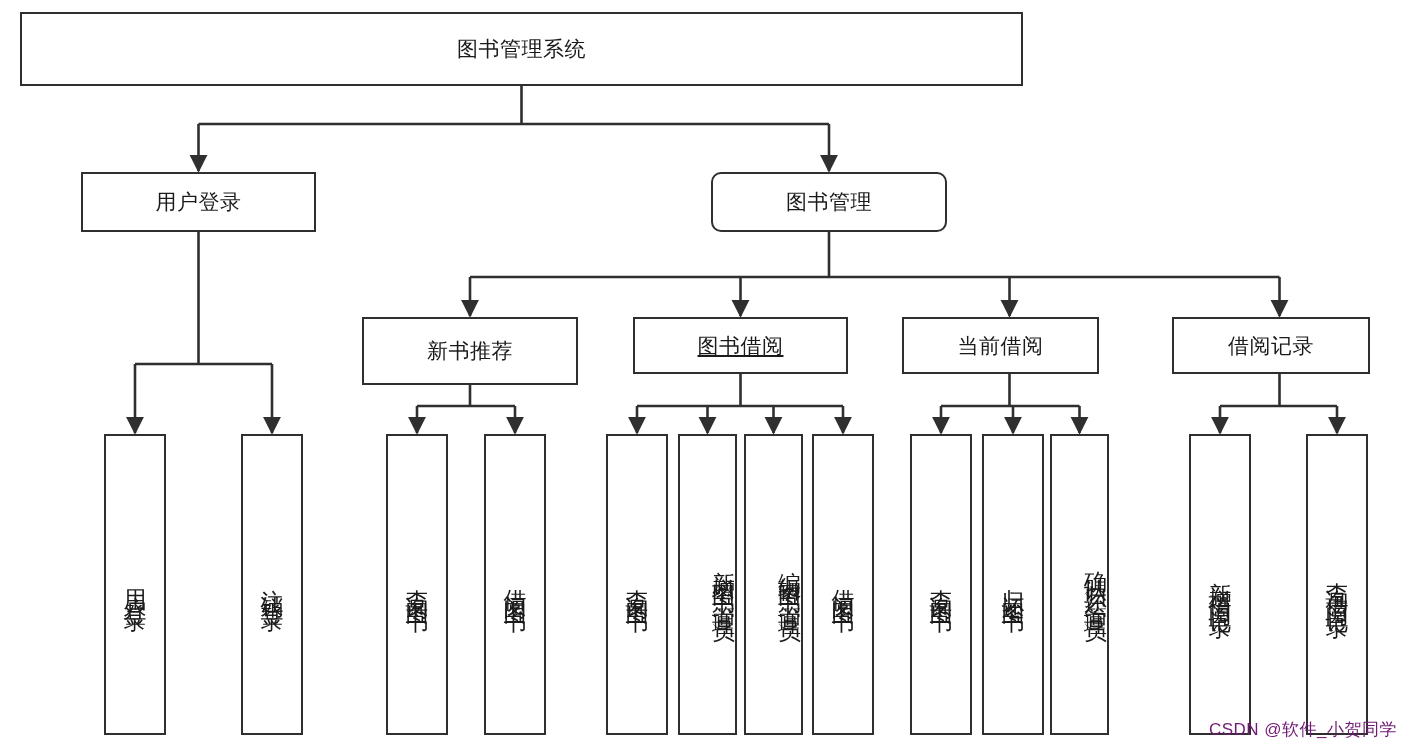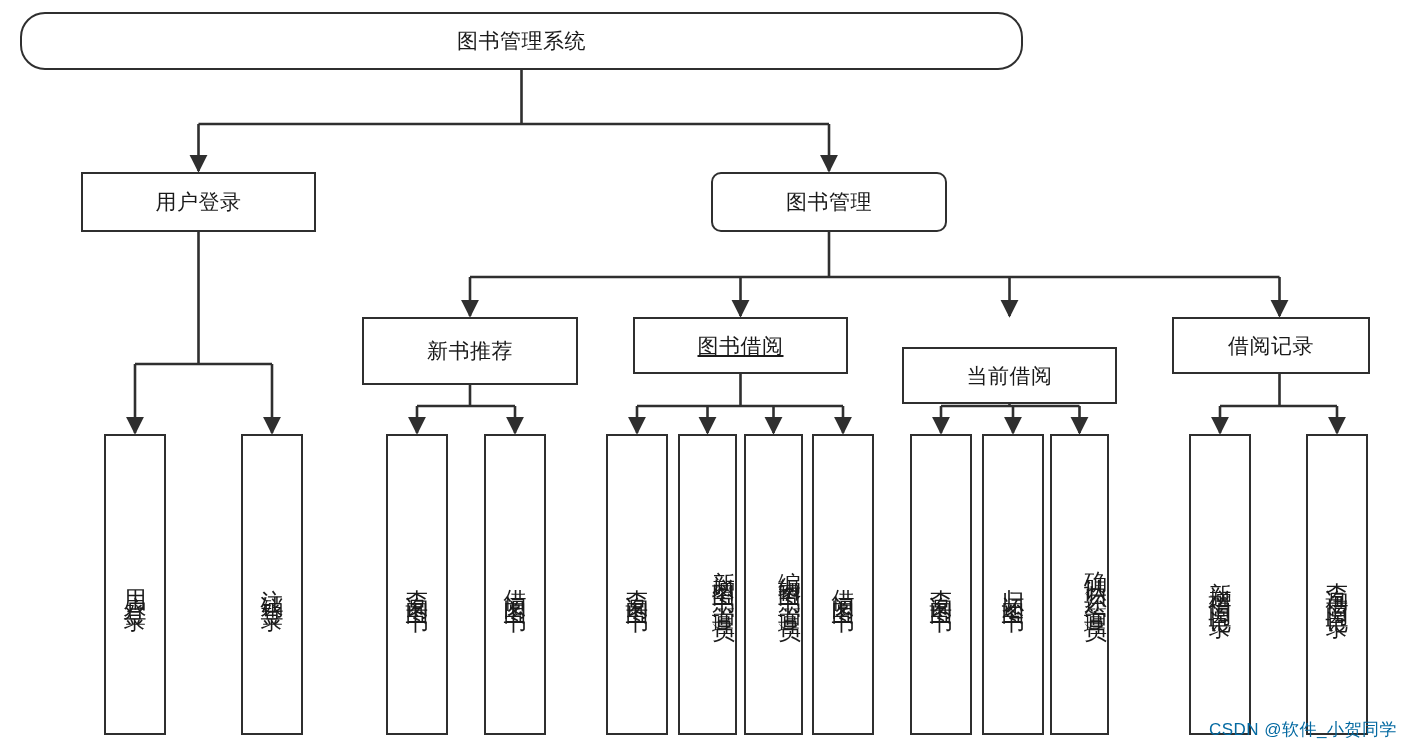--- a/index.html
+++ b/index.html
@@ -52,21 +52,21 @@
     padding-bottom: 4px;
   }
   .node-v.align-top {
     align-items: flex-start;
   }
   .watermark {
     position: absolute;
     right: 8px;
     bottom: 6px;
     font-size: 17px;
-    color: #0369a1;
+    color: #701a75;
     white-space: nowrap;
     letter-spacing: 0.5px;
     text-align: right;
   }
 </style>
 </head>
 <body>
 
 <div id="diagram-root">
 
@@ -100,38 +100,38 @@
         <path d="M 1009.5 374 L 1009.5 406 M 941 406 L 1079.5 406"></path>
         <path d="M 941 406 L 941 433" marker-end="url(#arrow)"></path>
         <path d="M 1013 406 L 1013 433" marker-end="url(#arrow)"></path>
         <path d="M 1079.5 406 L 1079.5 433" marker-end="url(#arrow)"></path>
         <path d="M 1279.5 374 L 1279.5 406 M 1220 406 L 1337 406"></path>
         <path d="M 1220 406 L 1220 433" marker-end="url(#arrow)"></path>
         <path d="M 1337 406 L 1337 433" marker-end="url(#arrow)"></path>
       </g>
   </svg>
 
-  <div class="node node-h" style="left: 20px; top: 12px; width: 1003px; height: 58px; border-radius: 25px;">
+  <div class="node node-h" style="left: 20px; top: 12px; width: 1003px; height: 74px;">
     <span>图书管理系统</span>
   </div>
 
   <div class="node node-h" style="left: 81px; top: 172px; width: 235px; height: 60px;">
     <span>用户登录</span>
   </div>
   <div class="node node-h" style="left: 711px; top: 172px; width: 236px; height: 60px; border-radius: 10px;">
     <span>图书管理</span>
   </div>
 
   <div class="node node-h" style="left: 362px; top: 317px; width: 216px; height: 68px;">
     <span>新书推荐</span>
   </div>
   <div class="node node-h" style="left: 633px; top: 317px; width: 215px; height: 57px; text-decoration: underline;">
     <span>图书借阅</span>
   </div>
-  <div class="node node-h" style="left: 902px; top: 317px; width: 215px; height: 57px; margin-top: 30px;">
+  <div class="node node-h" style="left: 902px; top: 317px; width: 197px; height: 57px;">
     <span>当前借阅</span>
   </div>
   <div class="node node-h" style="left: 1172px; top: 317px; width: 198px; height: 57px;">
     <span>借阅记录</span>
   </div>
 
   <div class="node node-v" style="left: 104px; top: 434px; width: 62px; height: 301px;">
     <span>用户登录</span>
   </div>
   <div class="node node-v" style="left: 241px; top: 434px; width: 62px; height: 301px;">

